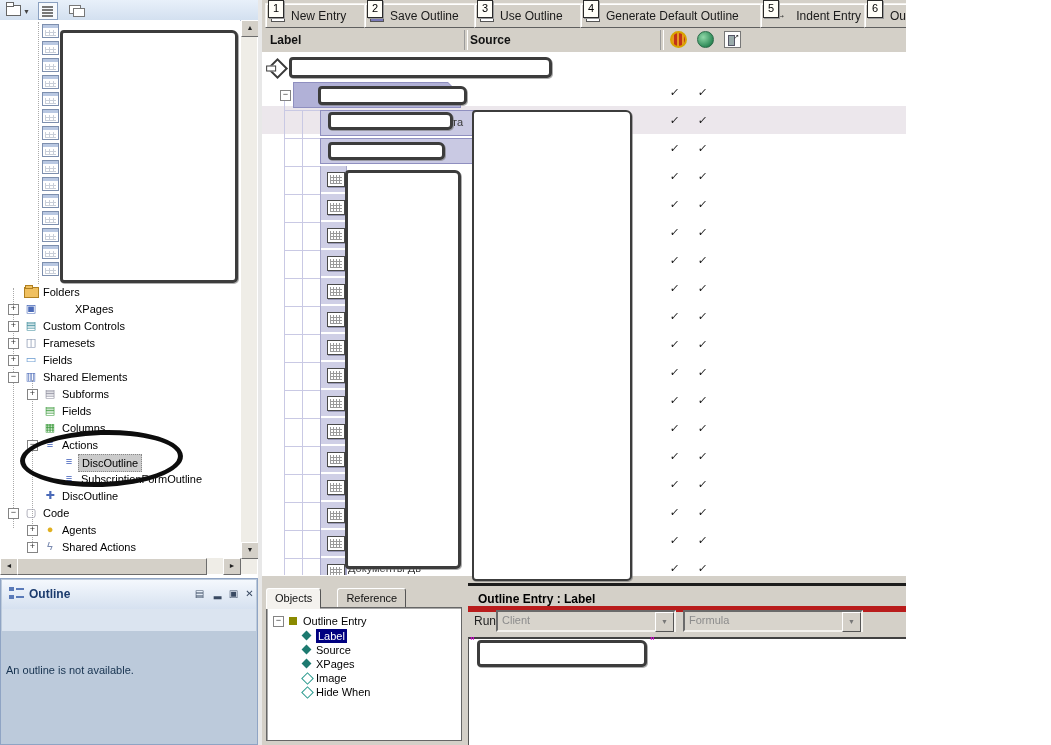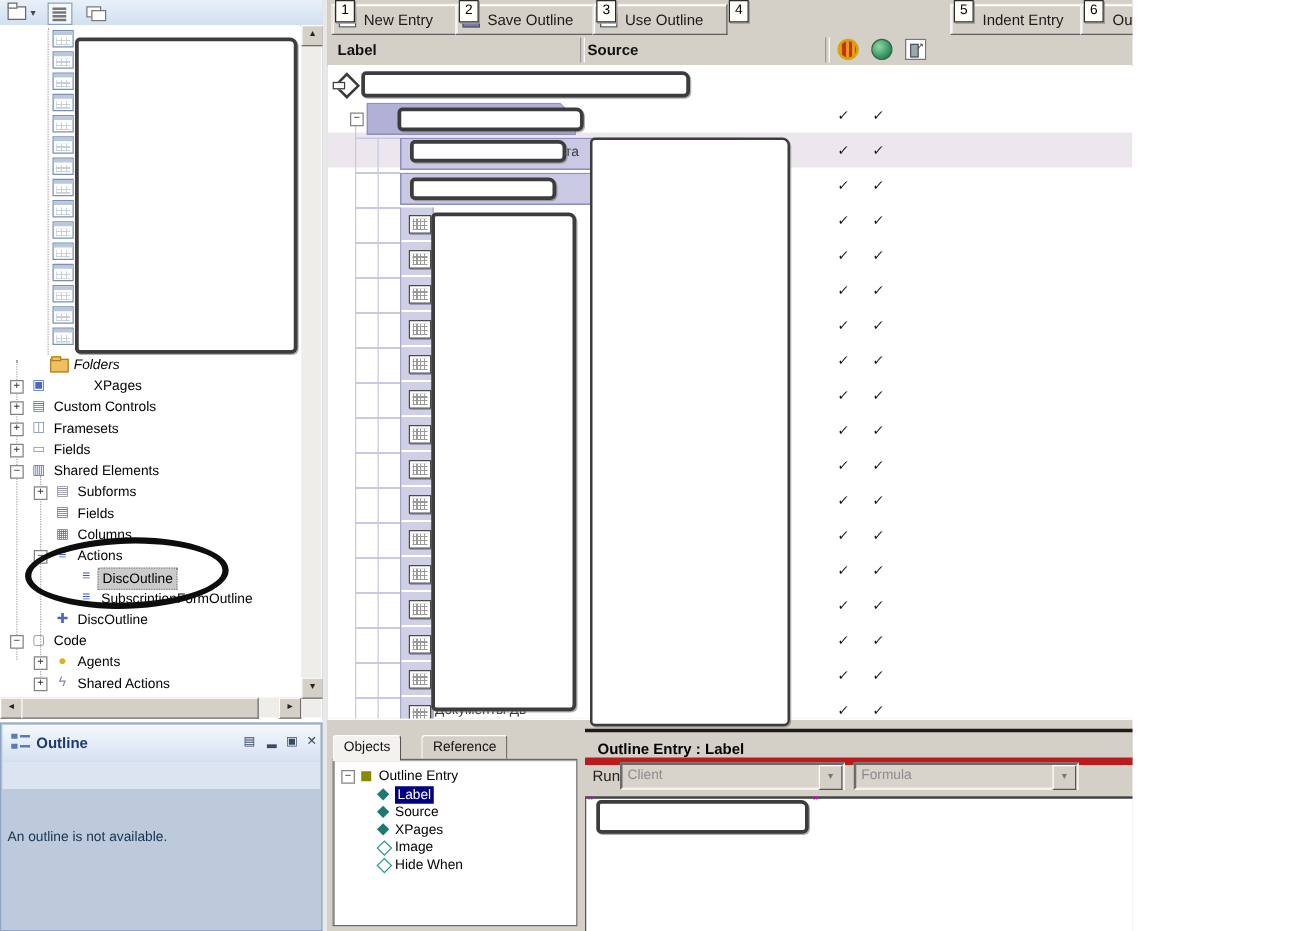--- a/index.html
+++ b/index.html
@@ -171,21 +171,21 @@
           <div class="viewicon" style="left: 42px; top: 123px;"></div>
           <div class="viewicon" style="left: 42px; top: 140px;"></div>
           <div class="viewicon" style="left: 42px; top: 157px;"></div>
           <div class="viewicon" style="left: 42px; top: 174px;"></div>
           <div class="viewicon" style="left: 42px; top: 191px;"></div>
           <div class="viewicon" style="left: 42px; top: 208px;"></div>
           <div class="viewicon" style="left: 42px; top: 225px;"></div>
           <div class="viewicon" style="left: 42px; top: 242px;"></div>
         </div>
       <div id="tree-items">
-          <div class="tree-item" style="left: 16px; top: 264px; width: 238px; font-style: italic;">
+          <div class="tree-item" style="left: 0px; top: 264px; width: 238px;">
             <div class="tfolder" style="left: 24px;"></div>
             <span class="lbl" style="position: absolute; left: 40px; top: 0px;">Folders</span>
           </div>
           <div class="tree-item" style="left: 0px; top: 281px; width: 238px;">
             <div class="expander" style="left: 8px;">+</div>
             <div class="ticon" style="left: 24px; color: rgb(74, 106, 184);">▣</div>
             <span class="lbl" style="position: absolute; left: 40px; top: 0px; margin-left: 32px;">XPages</span>
           </div>
           <div class="tree-item" style="left: 0px; top: 298px; width: 238px;">
             <div class="expander" style="left: 8px;">+</div>
@@ -287,22 +287,28 @@
         <span>Save Outline</span>
       </div>
       <div class="num-badge" style="left: 105px;">2</div>
       <div class="tb-btn" style="left: 212px; width: 96px;">
         <div class="tb-icon " style="position: relative;">
           <div class="shape"></div>
         </div>
         <span>Use Outline</span>
       </div>
       <div class="num-badge" style="left: 215px;">3</div>
+      <div class="tb-btn" style="left: 318px; width: 175px;">
+        <div class="tb-icon gen" style="position: relative;">
+          <div class="shape"></div>
+        </div>
+        <span>Generate Default Outline</span>
+      </div>
       <div class="num-badge" style="left: 321px;">4</div>
-      <div class="tb-btn" style="left: 498px; width: 96px;">
+      <div class="tb-btn" style="left: 498px; width: 96px; justify-content: flex-end;">
         <div class="tb-icon arrow" style="position: relative;">
           <div class="shape"></div>
         </div>
         <span>Indent Entry</span>
       </div>
       <div class="num-badge" style="left: 501px;">5</div>
       <div class="tb-btn" style="left: 602px; width: 80px;">
         <div class="tb-icon arrow" style="position: relative;">
           <div class="shape"></div>
         </div>

